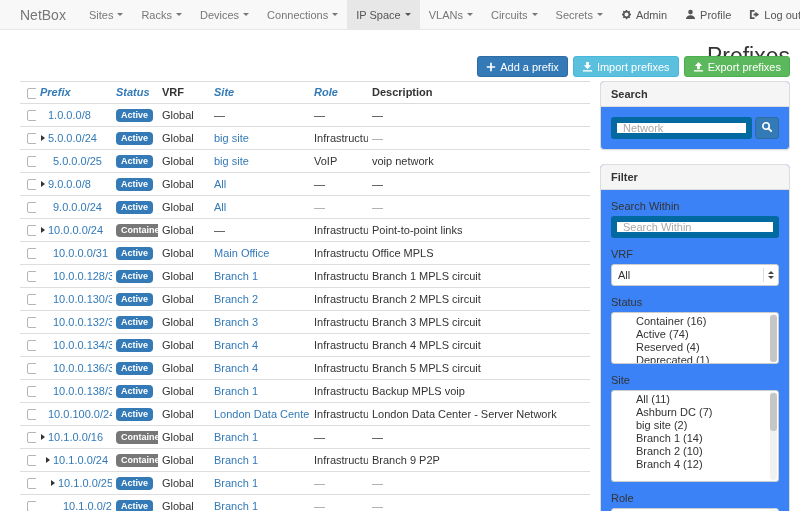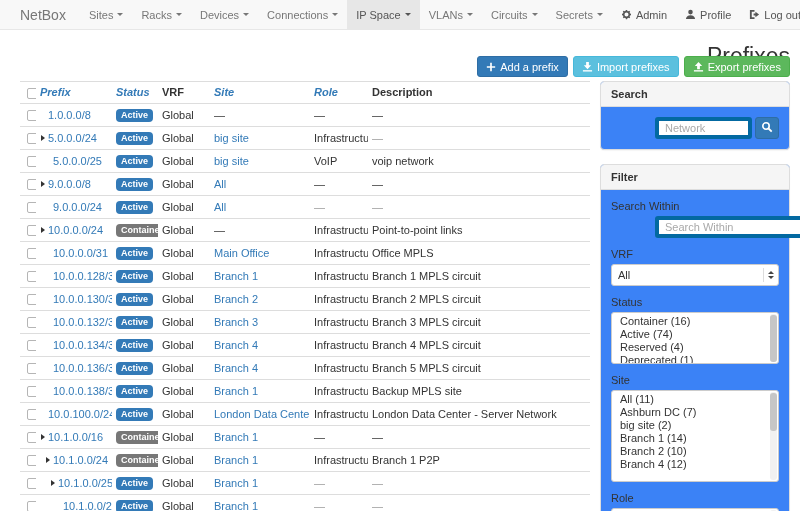--- a/index.html
+++ b/index.html
@@ -129,25 +129,24 @@
     border-radius: 3px 3px 0 0;
     padding: 6px 10px;
     font-weight: bold; font-size: 11px; color: #333;
   }
   .panel-body { padding: 10px; }
 
   .input-group { display: flex; gap: 3px; }
   .text-input {
     flex: 1 1 auto; min-width: 0;
     height: 22px;
-    border: 4px solid #0369a1; border-radius: 3px;
+    border: 6px solid #0369a1; border-radius: 3px;
     padding: 0 6px;
     font-family: inherit; font-size: 11px; color: #333;
     outline: none;
-    margin-left: 44px;
   }
   .text-input::placeholder { color: #a9a9a9; }
   .search-btn {
     flex: 0 0 auto;
     width: 24px; height: 22px;
     background: #337ab7; border: 1px solid #2e6da4; border-radius: 3px;
     display: inline-flex; align-items: center; justify-content: center;
     cursor: pointer;
   }
 
@@ -164,21 +163,21 @@
   }
   .select-arrows { display: flex; flex-direction: column; gap: 2px; align-items: center; padding-left: 4px; border-left: 1px solid #ddd; height: 14px; justify-content: center; }
   .tri-up { width: 0; height: 0; border-bottom: 3px solid #444; border-left: 3px solid transparent; border-right: 3px solid transparent; }
   .tri-down { width: 0; height: 0; border-top: 3px solid #444; border-left: 3px solid transparent; border-right: 3px solid transparent; }
 
   .listbox {
     position: relative;
     border: 1px solid #ccc; border-radius: 3px;
     background: #fff;
     overflow: hidden;
-    padding: 2px 0;
+    padding: 2px 16px;
     cursor: default;
   }
   .listbox .option { font-size: 11px; line-height: 11px; padding: 1px 8px; white-space: nowrap; color: #333; }
   .lb-status { height: 52px; }
   .lb-site { height: 92px; }
   .lb-role { height: 80px; }
   .sb-track {
     position: absolute; top: 1px; bottom: 1px; right: 1px; width: 7px;
     background: #f1f1f1; border-radius: 3px;
   }
@@ -523,21 +522,21 @@
         <span class="caret-box">
                   <span class="tree-caret" style="visibility: hidden;"></span>
                 </span>
         <a class="link">10.0.0.138/31</a>
       </span>
     </td>
     <td class="col-status"><span class="label-badge label-primary">Active</span></td>
     <td class="col-vrf">Global</td>
     <td class="col-site"><a class="link">Branch 1</a></td>
     <td class="col-role">Infrastructure</td>
-    <td>Backup MPLS site</td>
+    <td>Backup MPLS voip</td>
   </tr>
           <tr>
     <td class="col-check"><span class="cbx"></span></td>
     <td class="col-prefix">
       <span class="prefix-wrap">
         <span class="indent" style="width: 1px;"></span>
         <span class="caret-box">
                   <span class="tree-caret" style="visibility: hidden;"></span>
                 </span>
         <a class="link">10.0.100.0/24</a>
@@ -574,21 +573,21 @@
         <span class="caret-box">
                   <span class="tree-caret"></span>
                 </span>
         <a class="link">10.1.0.0/24</a>
       </span>
     </td>
     <td class="col-status"><span class="label-badge label-default">Container</span></td>
     <td class="col-vrf">Global</td>
     <td class="col-site"><a class="link">Branch 1</a></td>
     <td class="col-role">Infrastructure</td>
-    <td>Branch 1 P2P</td>
+    <td>Branch 9 P2P</td>
   </tr>
           <tr>
     <td class="col-check"><span class="cbx"></span></td>
     <td class="col-prefix">
       <span class="prefix-wrap">
         <span class="indent" style="width: 11px;"></span>
         <span class="caret-box">
                   <span class="tree-caret"></span>
                 </span>
         <a class="link">10.1.0.0/25</a>

